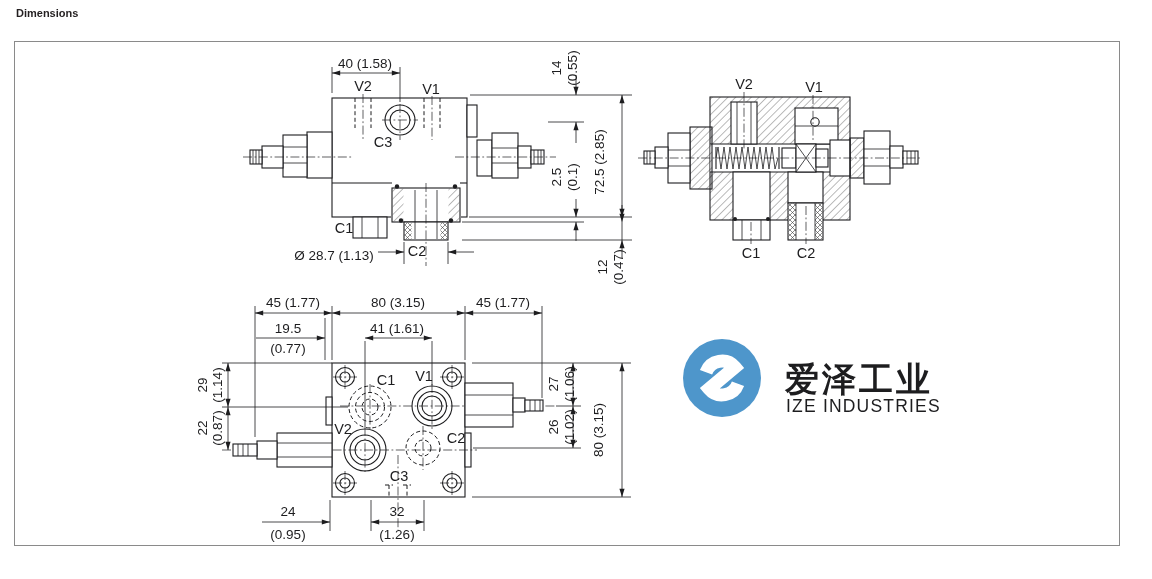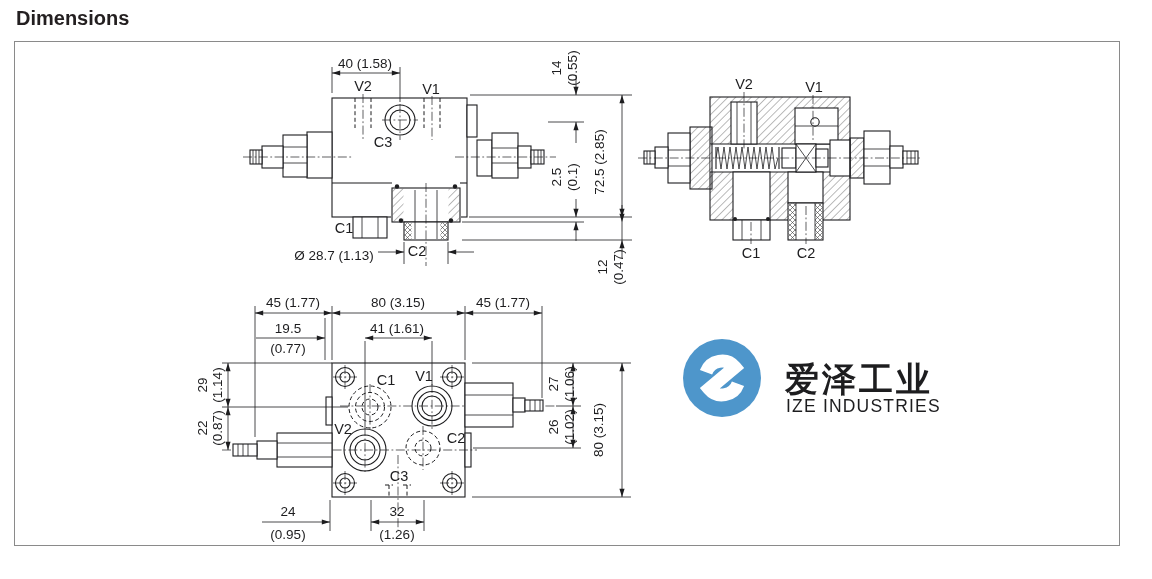--- a/index.html
+++ b/index.html
@@ -1,18 +1,18 @@
 <!DOCTYPE html>
 <html><head>
 <meta charset="utf-8">
 <style>
   html,body{margin:0;padding:0;background:#fff;width:1152px;height:579px;
     font-family:"Liberation Sans","DejaVu Sans",sans-serif;}
   .page{position:relative;width:1152px;height:579px;background:#fff;overflow:hidden;}
-  .heading{position:absolute;left:16px;top:7px;font-size:20px;font-weight:bold;color:#231f20;}
+  .heading{position:absolute;left:16px;top:7px;font-size:11px;font-weight:bold;color:#231f20;}
   .frame{position:absolute;left:14px;top:41px;width:1106px;height:505px;border:1px solid #8a8a8a;background:#fff;box-sizing:border-box;}
   svg text{fill:#1d1d1f;}
   .t{font-size:13.5px;text-anchor:middle;}
   .p{font-size:14.5px;text-anchor:middle;}
   .ln{stroke:#1d1d1f;stroke-width:1.1;fill:none;}
   .th{stroke:#1d1d1f;stroke-width:0.8;fill:none;}
   .dash{stroke:#1d1d1f;stroke-width:1;fill:none;stroke-dasharray:4 2.6;}
   .cl{stroke:#1d1d1f;stroke-width:0.7;fill:none;stroke-dasharray:9 2.5 1.8 2.5;}
   .fw{fill:#fff;stroke:#1d1d1f;stroke-width:1.1;}
   .wm-cn{font-size:34px;font-weight:bold;letter-spacing:3px;}

